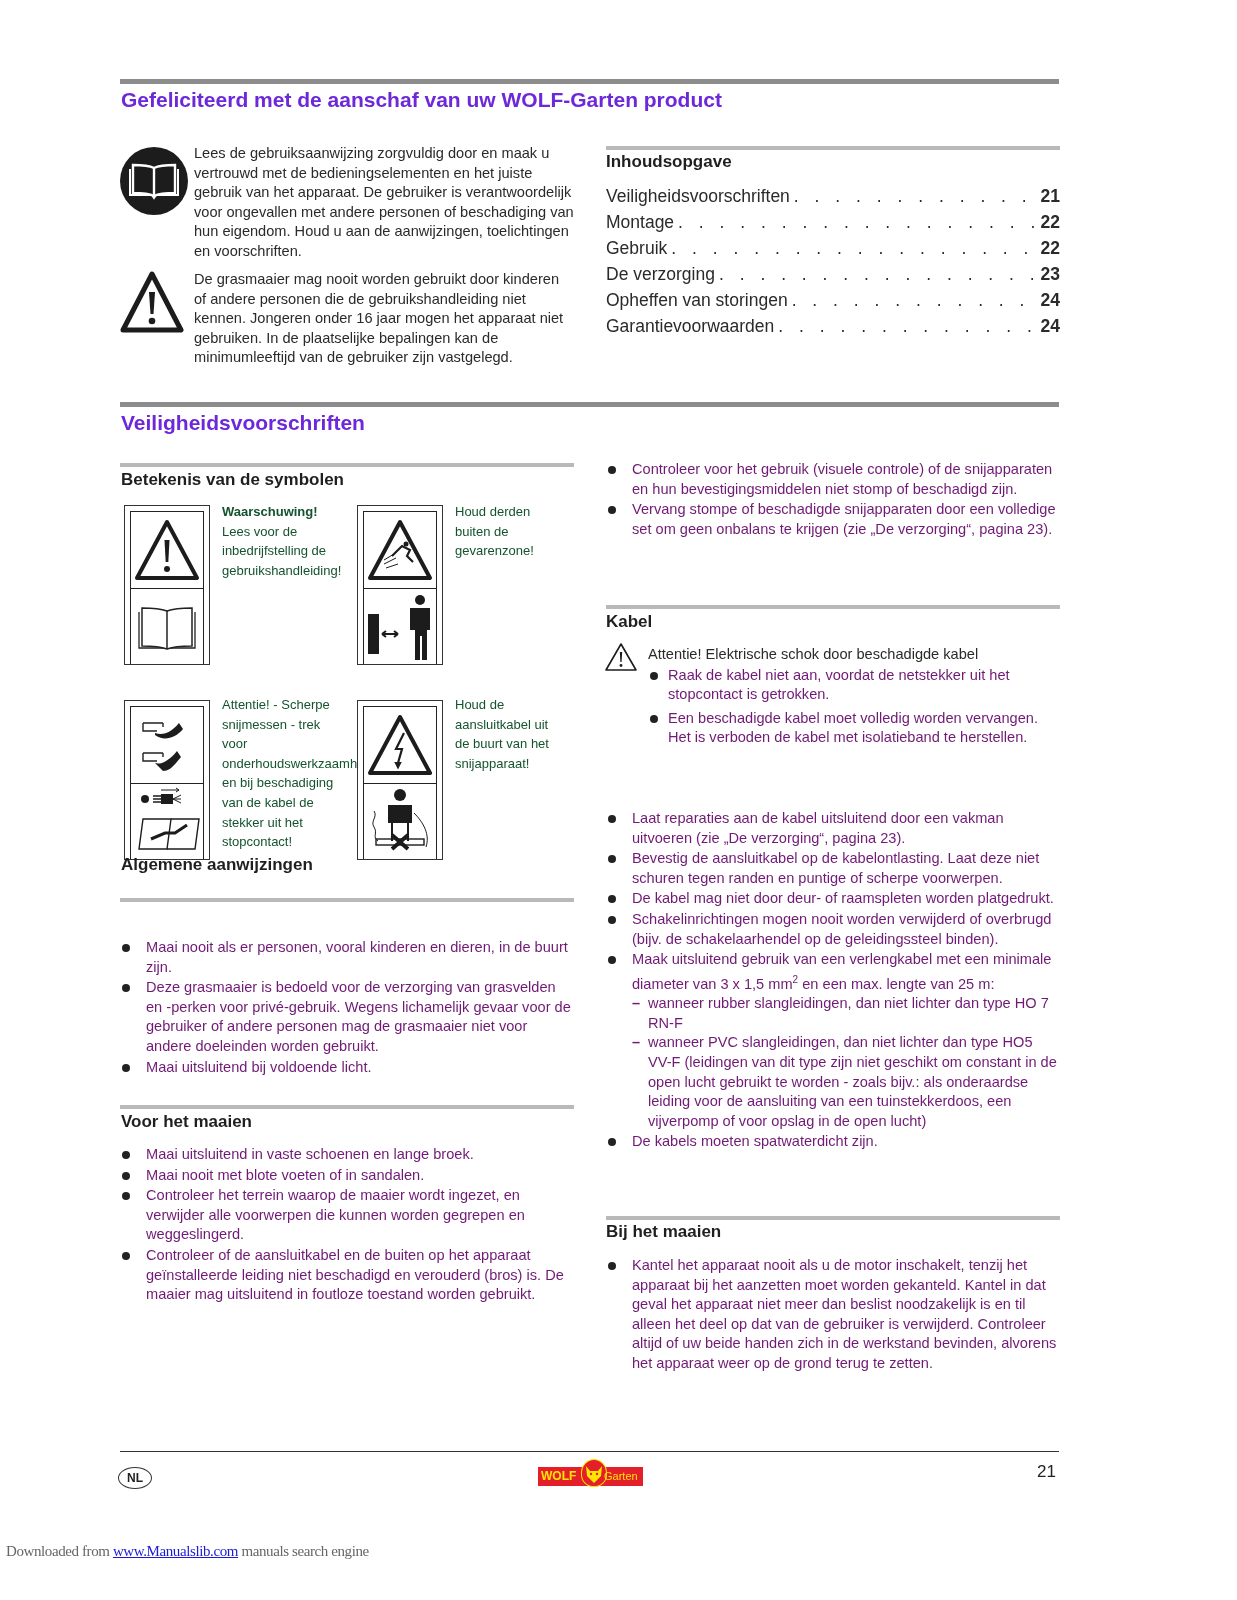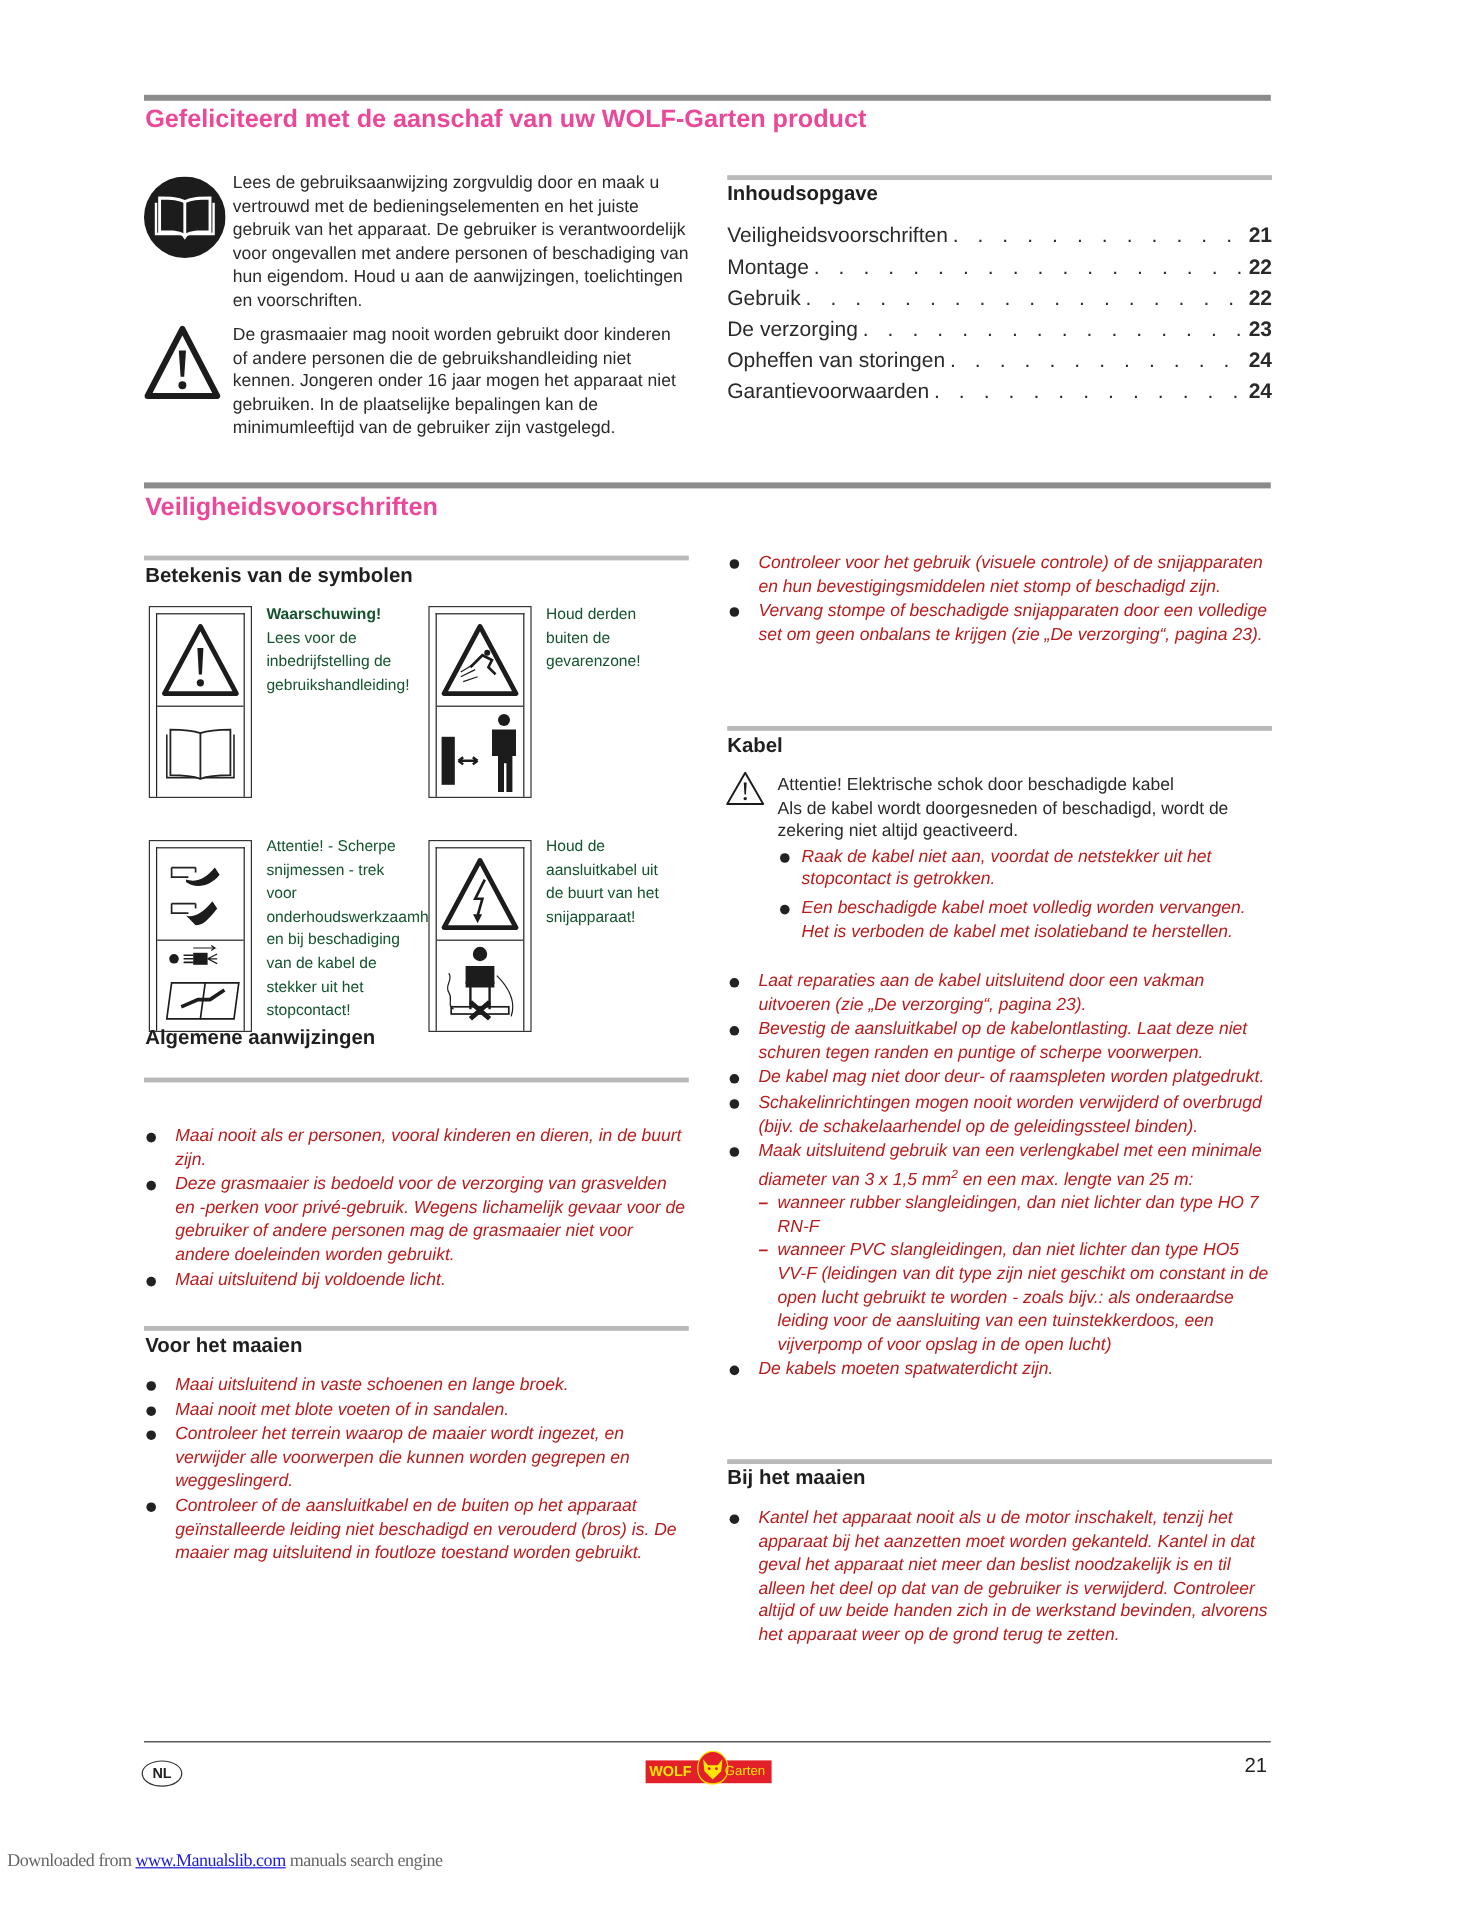--- a/index.html
+++ b/index.html
@@ -1,30 +1,30 @@
 <!DOCTYPE html>
 <html><head>
 <meta charset="utf-8">
 <style>
   html, body { margin: 0; padding: 0; background: #ffffff; }
   body { width: 1237px; height: 1600px; position: relative; overflow: hidden;
          font-family: "Liberation Sans", sans-serif; color: #222; }
   .abs { position: absolute; }
   .rule-thick { position: absolute; height: 5px; background: #8c8c8c; }
   .rule-mid { position: absolute; height: 4px; background: #b9b9b9; }
-  .h1 { position: absolute; font-size: 21px; font-weight: bold; color: #ec4899; }
+  .h1 { position: absolute; font-size: 21px; font-weight: bold; color: #6d28d9; }
   .h2 { position: absolute; font-size: 17px; font-weight: bold; color: #1f1f1f; }
   .p { font-size: 14.6px; line-height: 19.6px; color: #2a2a2a; }
   .toc { position: absolute; left: 606px; top: 183px; width: 454px; font-size: 17.5px; line-height: 26px; color: #2a2a2a; }
   .toc-row { display: flex; align-items: baseline; }
   .toc-label { white-space: nowrap; }
   .toc-dots { flex: 1; overflow: hidden; white-space: nowrap; letter-spacing: 5.5px; margin: 0 4px; }
   .toc-page { font-weight: bold; }
   ul.bl { list-style: none; margin: 0; padding: 0; }
-  ul.bl > li { position: relative; padding-left: 26px; font-size: 14.6px; line-height: 19.6px; color: #b91c1c; margin-bottom: 1px; font-style: italic; }
+  ul.bl > li { position: relative; padding-left: 26px; font-size: 14.6px; line-height: 19.6px; color: #701a75; margin-bottom: 1px; }
   ul.bl > li::before { content: ""; position: absolute; left: 2px; top: 6px; width: 8px; height: 8px; border-radius: 50%; background: #222; }
   ul.dash { list-style: none; margin: 0; padding: 0; }
   ul.dash > li { position: relative; padding-left: 16px; font-size: 14.6px; line-height: 19.6px; }
   ul.dash > li::before { content: "\2013"; position: absolute; left: 0; top: 0; font-weight: bold; }
   .symbox { position: absolute; border: 1px solid #333; background: #fff; }
   .symbox .inner { position: absolute; left: 5px; top: 5px; right: 5px; bottom: 0; border: 1.5px solid #222; border-bottom: none; }
   .symbox .cell { position: absolute; left: 0; right: 0; }
   .symtext { position: absolute; font-size: 13px; line-height: 19.6px; color: #14532d; }
   a.dl-link { color: #1a1ad8; text-decoration: underline; }
 </style>
@@ -217,21 +217,20 @@
 
 <div class="abs" style="left:603px; top:641px; width:36px; height:32px;">
   <svg width="36" height="32" viewBox="0 0 36 32">
     <path d="M18 3 L33 29 H3 Z" fill="none" stroke="#1c1c1c" stroke-width="1.6" stroke-linejoin="round"></path>
     <path d="M16.8 11 h2.4 l-0.6 10 h-1.2 z" fill="#1c1c1c"></path>
     <circle cx="18" cy="24.5" r="1.4" fill="#1c1c1c"></circle>
   </svg>
 </div>
 <div class="abs" style="left:648px; top:645px; width:412px;">
   <div class="p" style="font-weight:normal;">Attentie! Elektrische schok door beschadigde kabel</div>
-  <div class="p">Als de kabel wordt doorgesneden of beschadigd, wordt de zekering niet altijd geactiveerd.</div>
   <ul class="bl" style="margin-top:1px;">
     <li style="padding-left:20px; margin-bottom:4px;">Raak de kabel niet aan, voordat de netstekker uit het stopcontact is getrokken.</li>
     <li style="padding-left:20px;">Een beschadigde kabel moet volledig worden vervangen. Het is verboden de kabel met isolatieband te herstellen.</li>
   </ul>
 </div>
 
 <ul class="bl abs" style="left:606px; top:809px; width:454px;">
   <li>Laat reparaties aan de kabel uitsluitend door een vakman uitvoeren (zie „De verzorging“, pagina 23).</li>
   <li>Bevestig de aansluitkabel op de kabelontlasting. Laat deze niet schuren tegen randen en puntige of scherpe voorwerpen.</li>
   <li>De kabel mag niet door deur- of raamspleten worden platgedrukt.</li>

